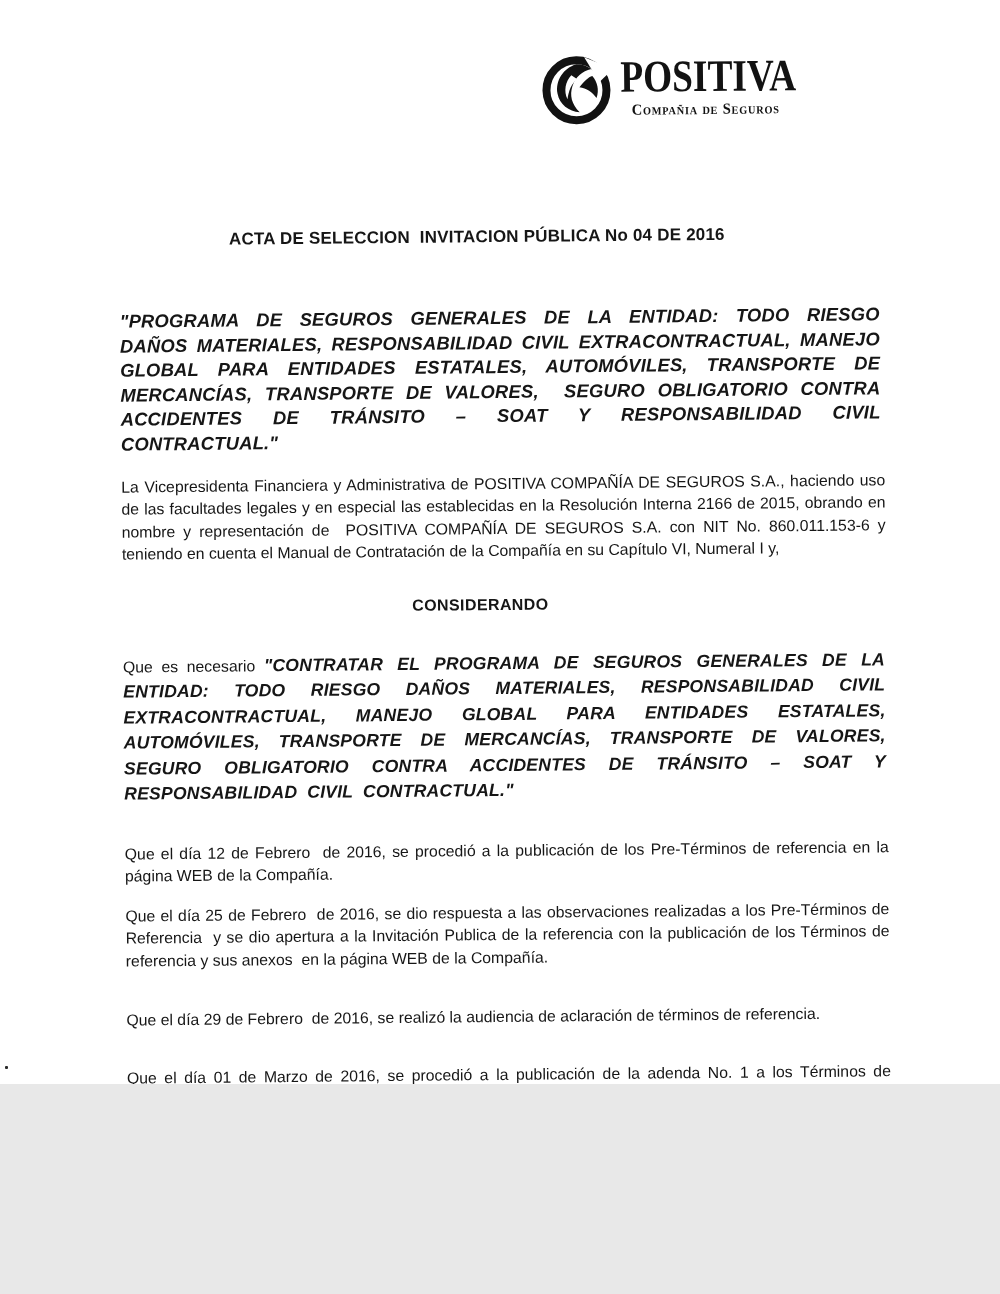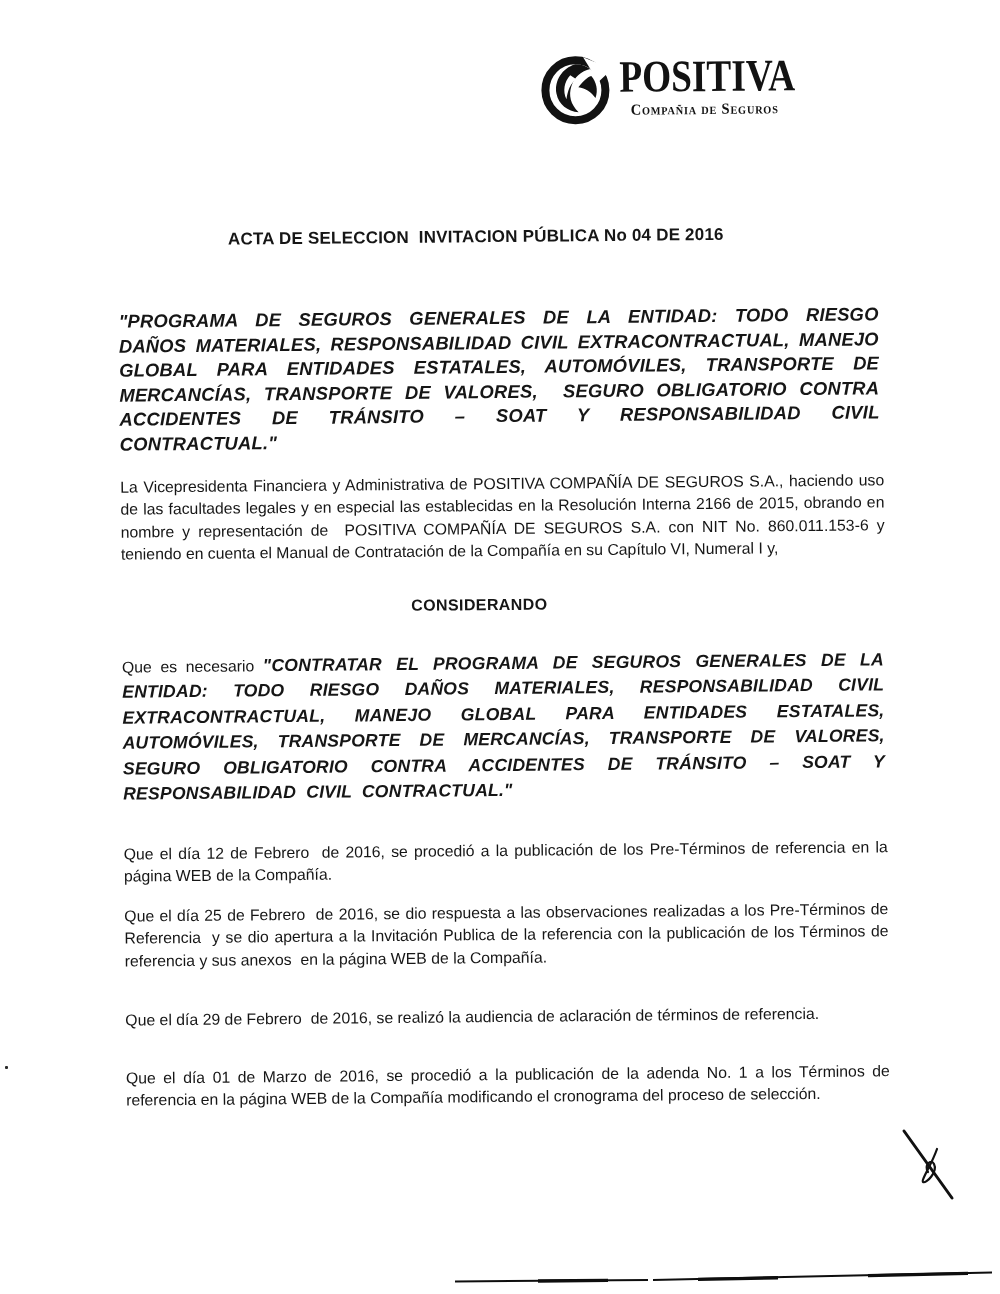--- a/index.html
+++ b/index.html
@@ -1,18 +1,18 @@
 <!DOCTYPE html>
 <html><head>
 <meta charset="utf-8">
 <style>
   html,body { margin:0; padding:0; background:#e8e8e8; }
   .page {
     position:relative;
-    width:1000px; height:1294px;
+    width:1000px; height:1084px;
     margin:0 auto;
     background:#ffffff;
     color:#161616;
     font-family:"Liberation Sans", sans-serif;
     overflow:hidden;
   }
   
   .scan-skew {
     position:absolute; inset:0;
     transform:rotate(-0.55deg);

